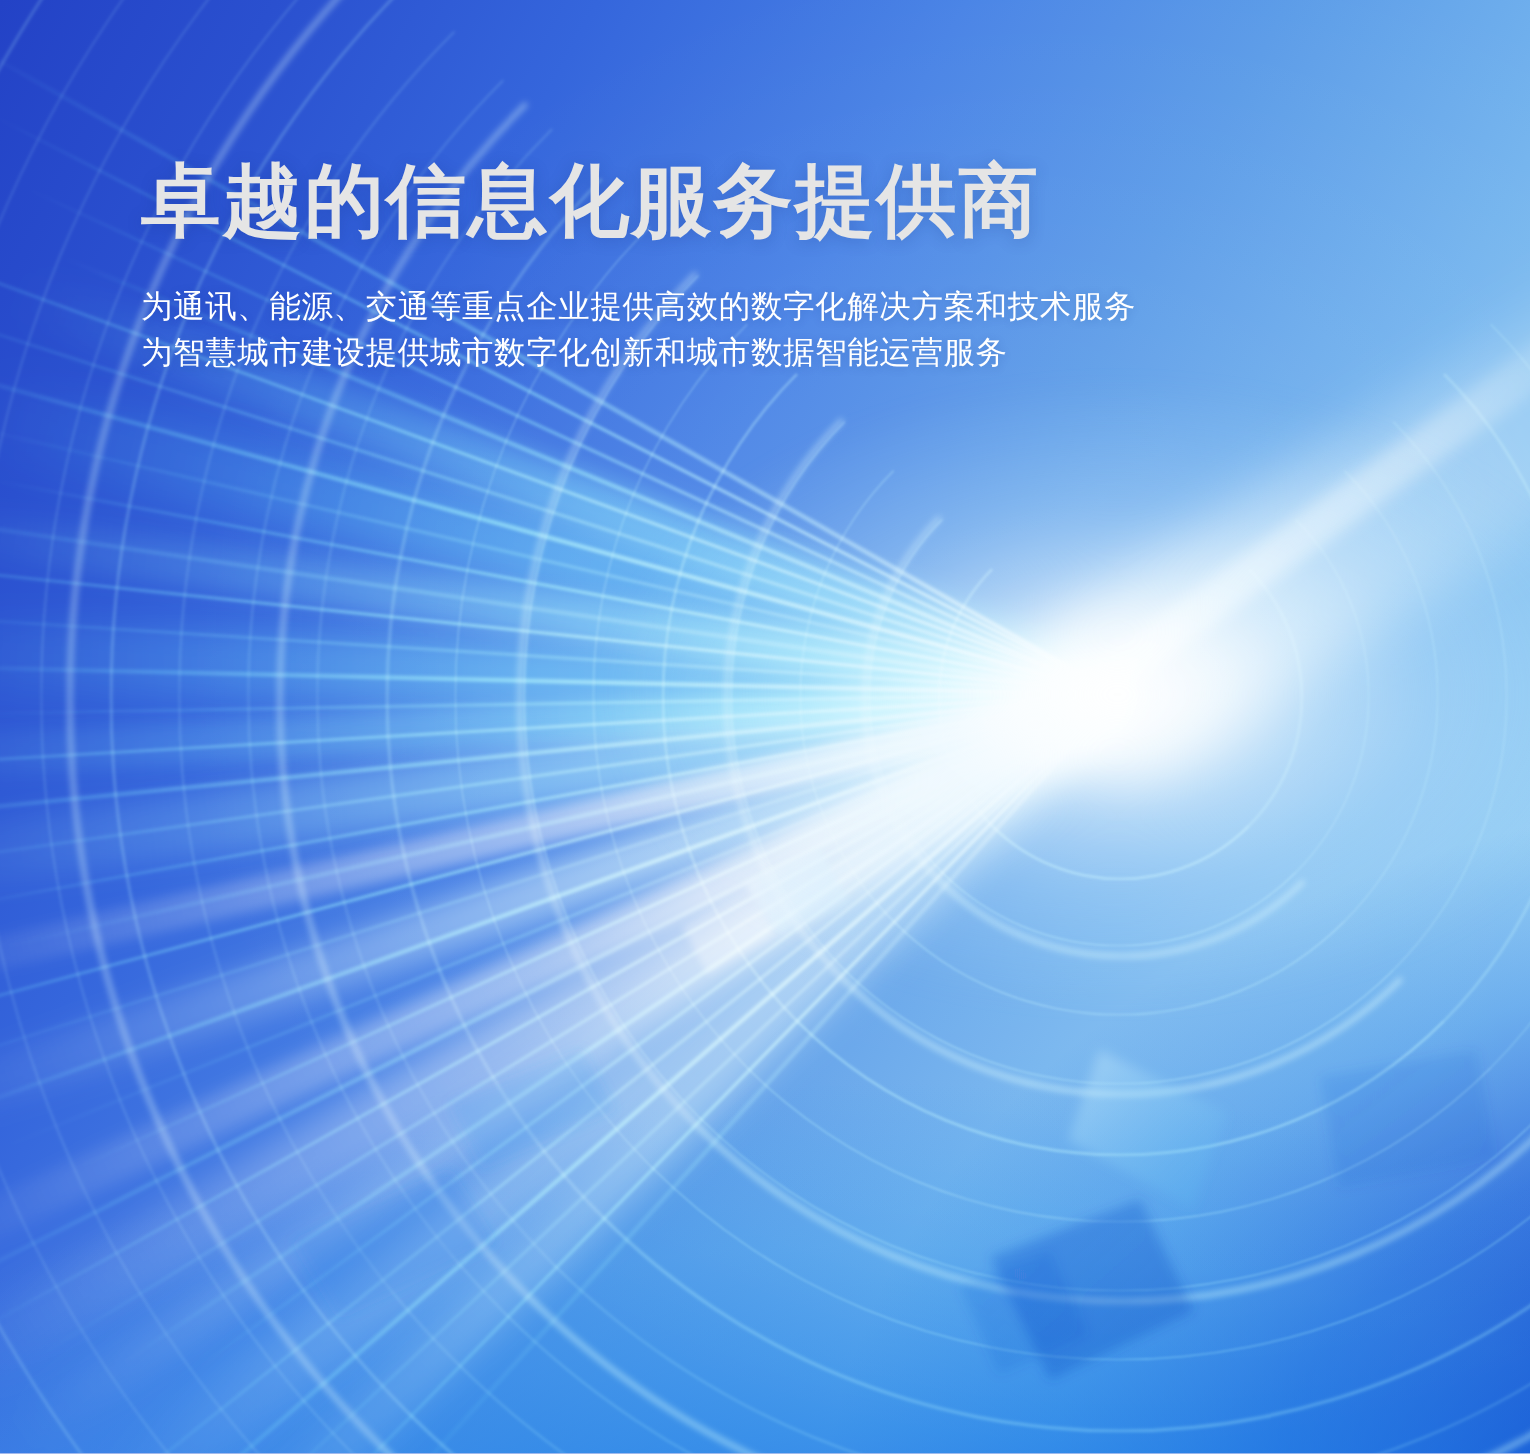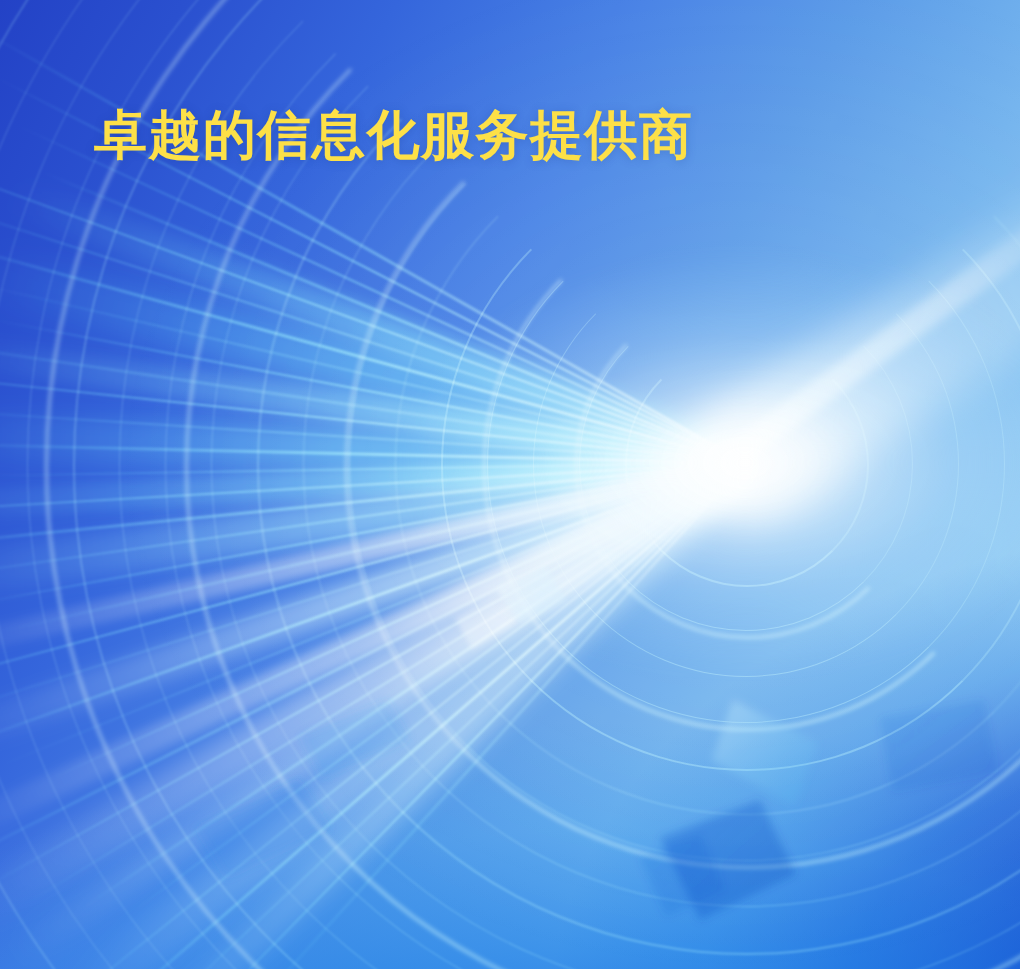--- a/index.html
+++ b/index.html
@@ -188,21 +188,21 @@
     position: absolute;
     left: 94px;
     top: 104px;
     z-index: 40;
   }
   .headline {
     margin: 0;
     font-size: 53px;
     font-weight: 700;
     line-height: 1.16;
-    color: #fde047;
+    color: #e5e5e5;
     letter-spacing: 1.5px;
     white-space: nowrap;
     text-shadow: 0 1px 10px rgba(20,50,140,0.25);
   }
   .subline {
     margin: 0;
     font-size: 21px;
     font-weight: 400;
     line-height: 31px;
     color: #ffffff;
@@ -355,15 +355,19 @@
       <polygon points="300,736 388,700 410,740 322,778" fill="#3f9bee" opacity="0.18"></polygon>
     </g>
   </svg>
 
   <div class="core-glow"></div>
 
   <div class="veil"></div>
 
   <div class="text-block">
     <h1 class="headline">卓越的信息化服务提供商</h1>
+    <div class="sub-wrap">
+      <p class="subline">为通讯、能源、交通等重点企业提供高效的数字化解决方案和技术服务</p>
+      <p class="subline">为智慧城市建设提供城市数字化创新和城市数据智能运营服务</p>
+    </div>
   </div>
 
 </div>
 
 </body></html>

